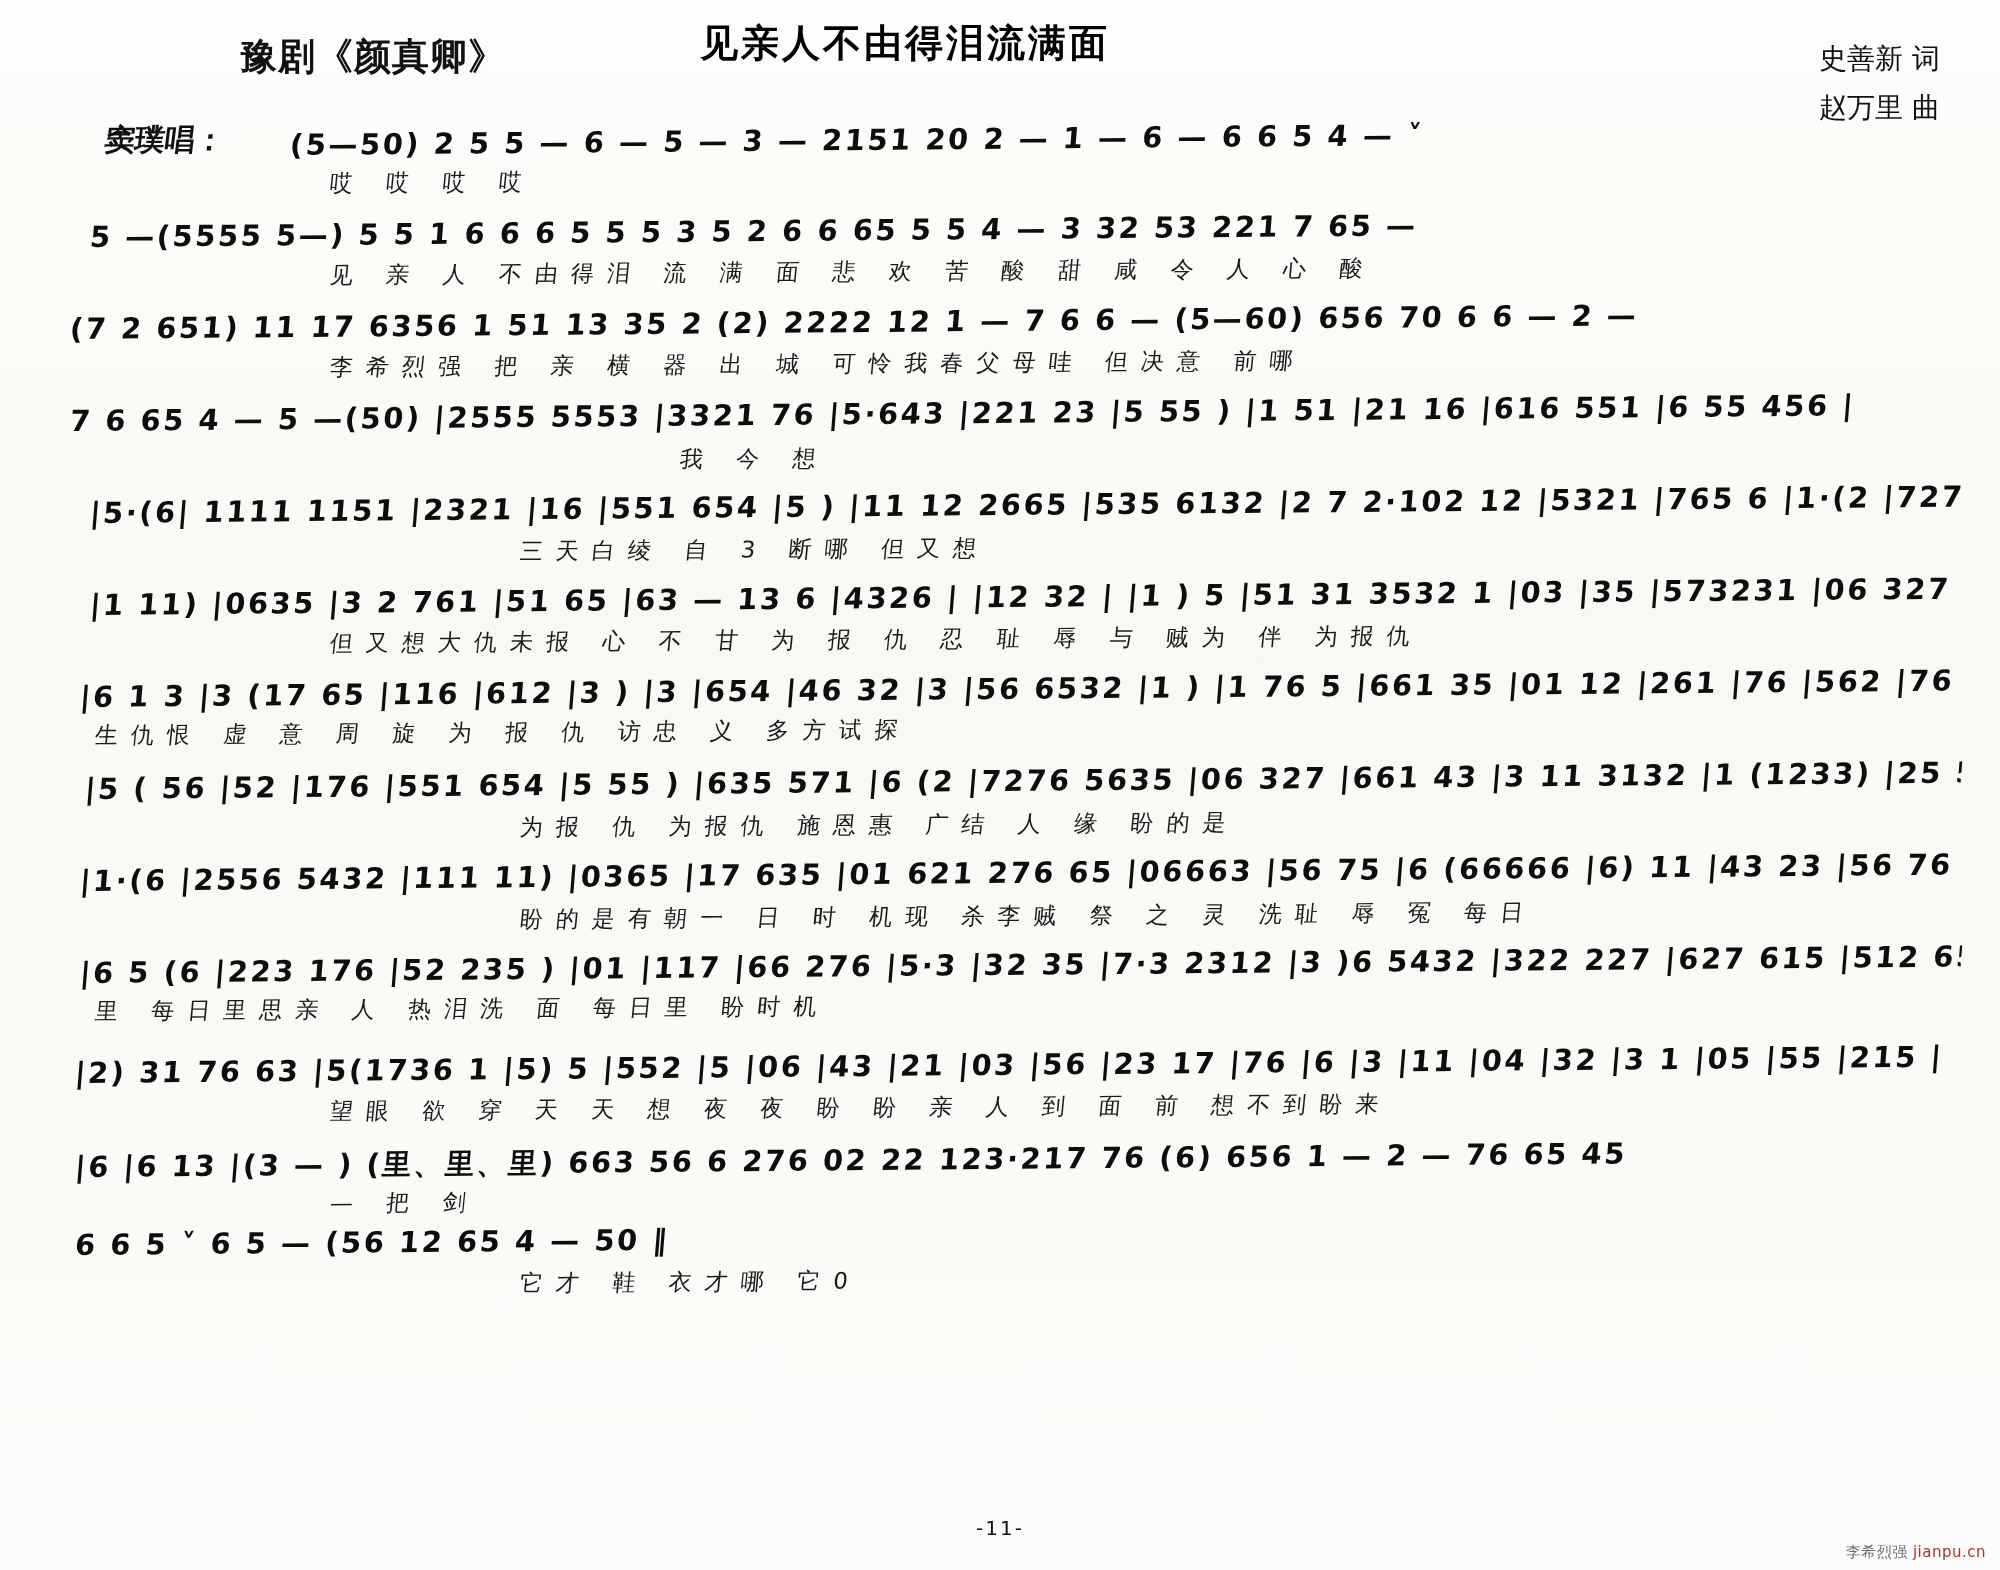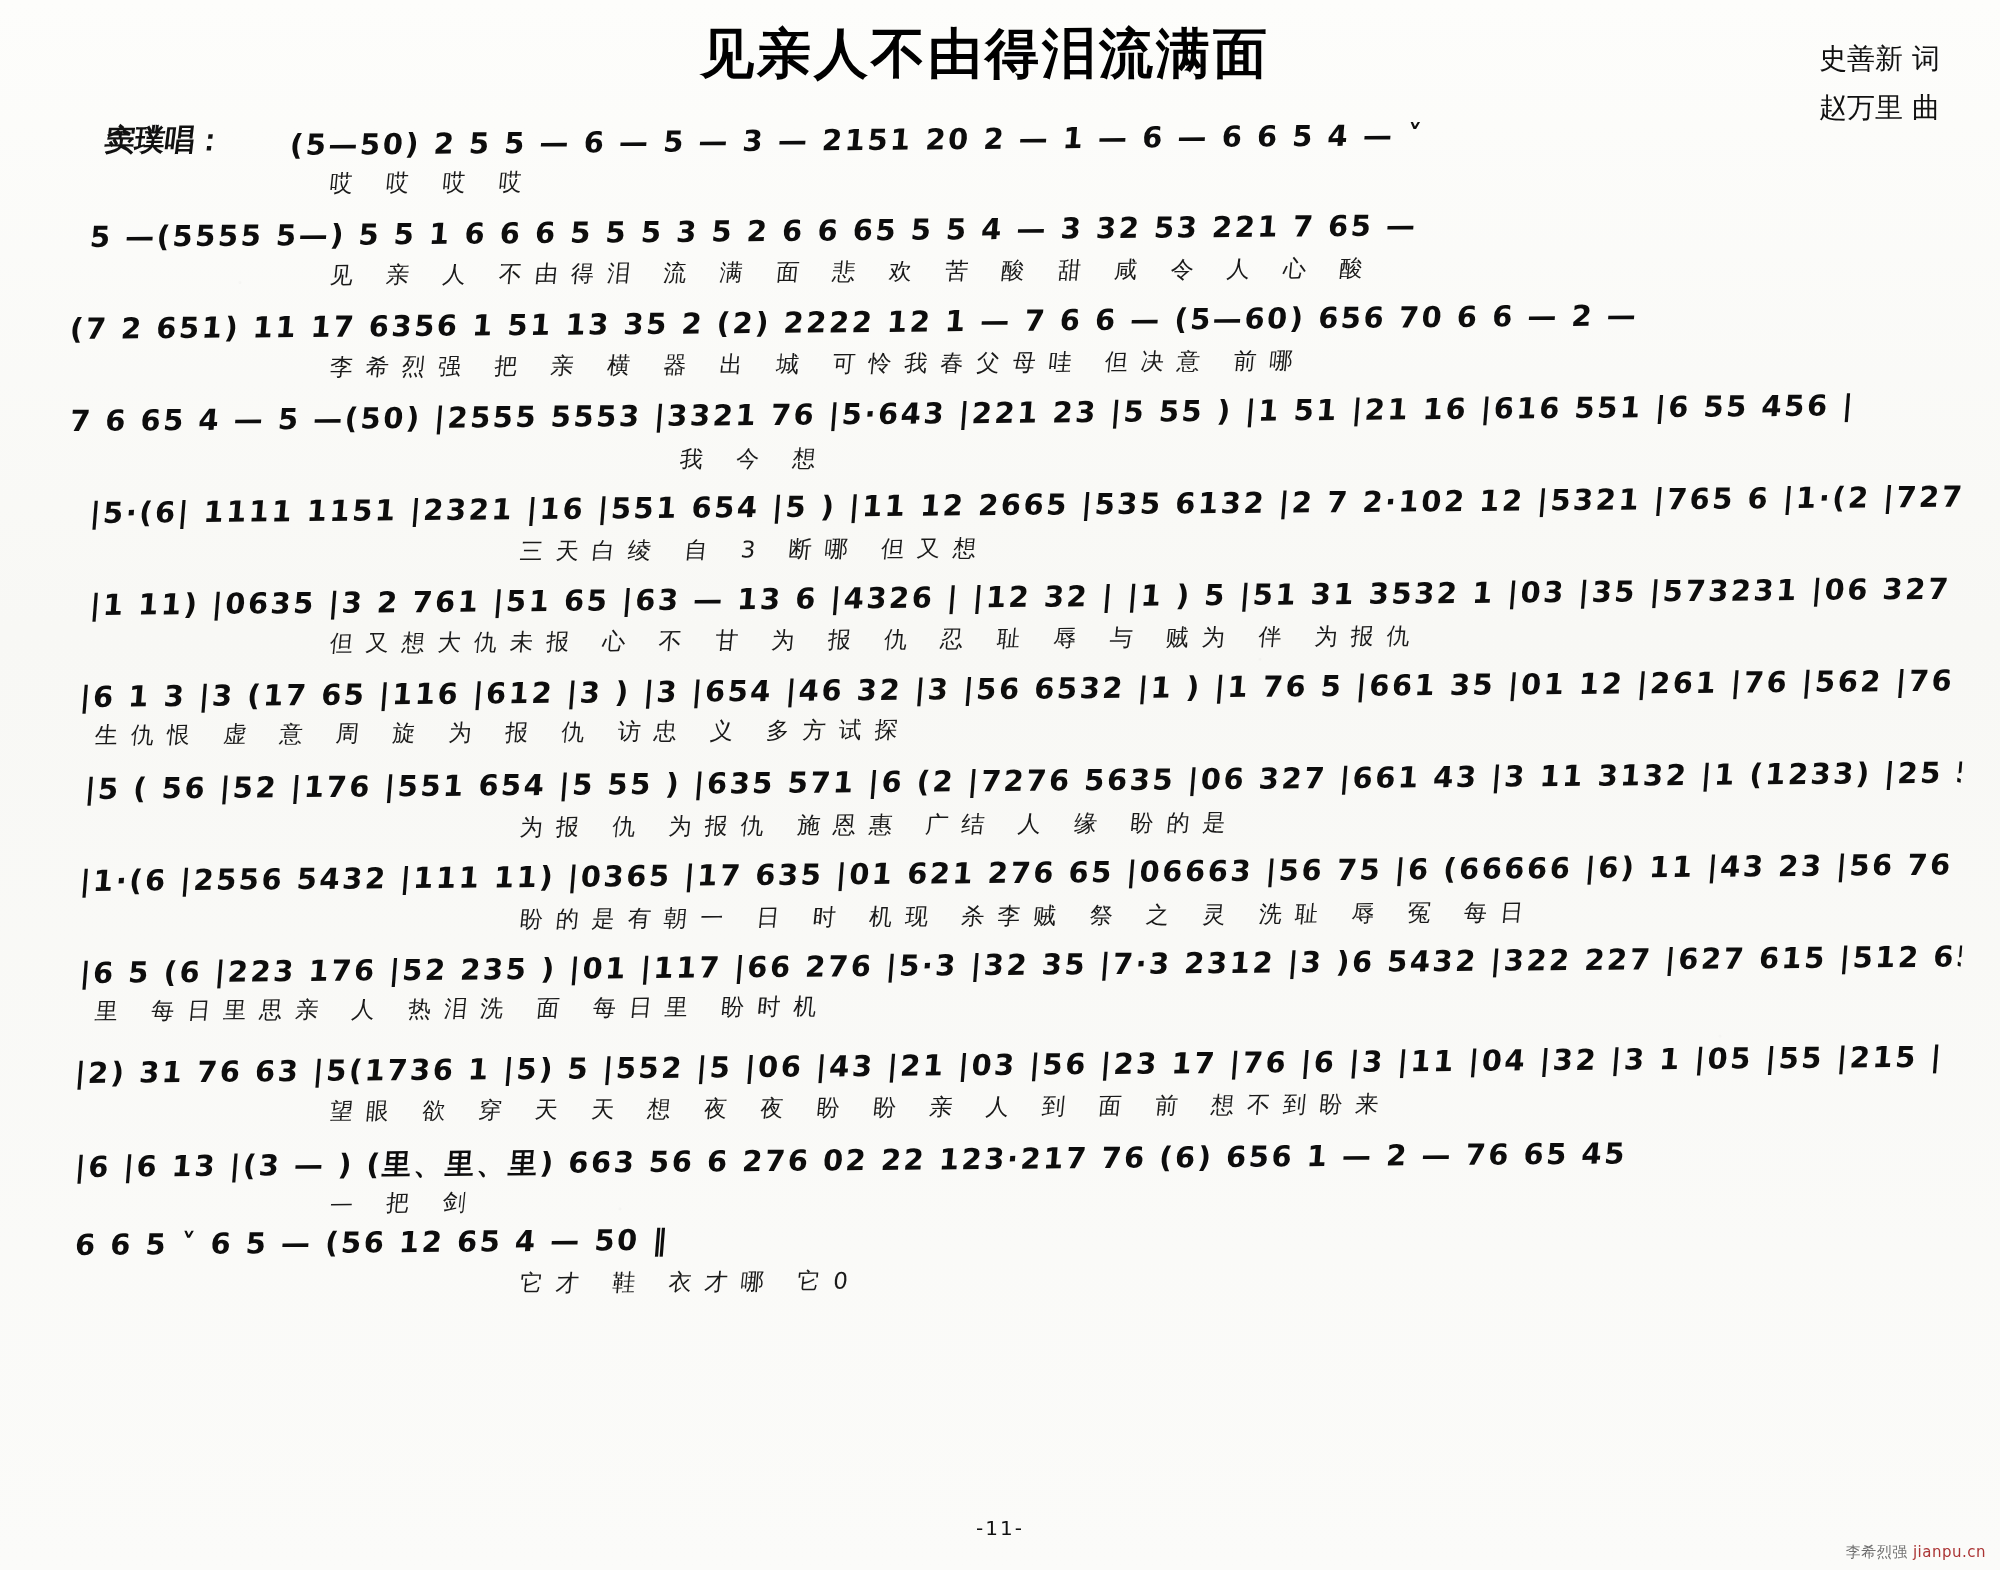--- a/index.html
+++ b/index.html
@@ -41,21 +41,21 @@
     letter-spacing: 1px;
     color: #111;
     white-space: nowrap;
   }
   .main-title {
     position: absolute;
     left: 700px;
     top: 18px;
     font-family: "DejaVu Sans", sans-serif;
     font-weight: bold;
-    font-size: 54px;
+    font-size: 38px;
     letter-spacing: 3px;
     color: #000;
     white-space: nowrap;
   }
   .credits {
     position: absolute;
     right: 60px;
     top: 34px;
     font-family: "DejaVu Sans", sans-serif;
     font-size: 28px;
@@ -145,20 +145,21 @@
   }
   .watermark .cn { color: #6f6f6f; }
   .watermark .dom { color: #a33; text-align: center; }
 </style>
 </head>
 <body>
 
 <div id="sheet">
 
   <div class="hdr">
+    <div class="opera-label">豫剧《颜真卿》</div>
     <div class="main-title">见亲人不由得泪流满面</div>
     <div class="credits">
       <div>史善新 词</div>
       <div>赵万里 曲</div>
     </div>
   </div>
 
   <div class="score">
 
     <div class="singer-cue">窦璞唱：</div>

